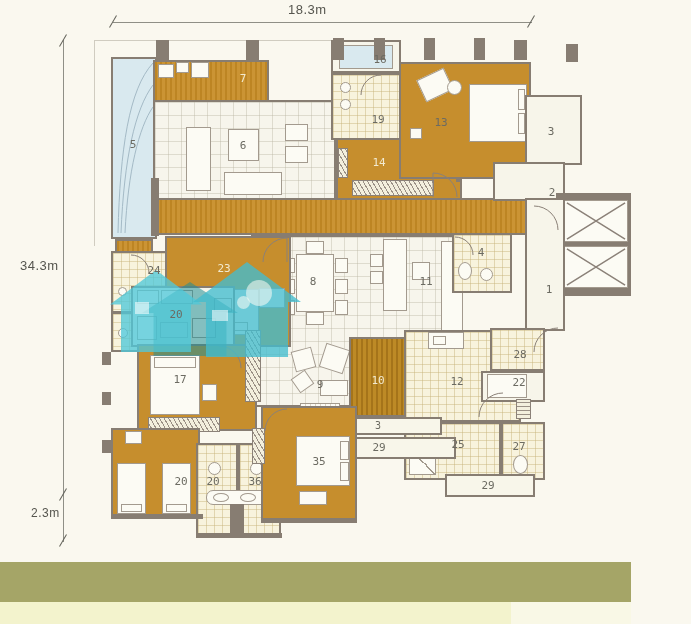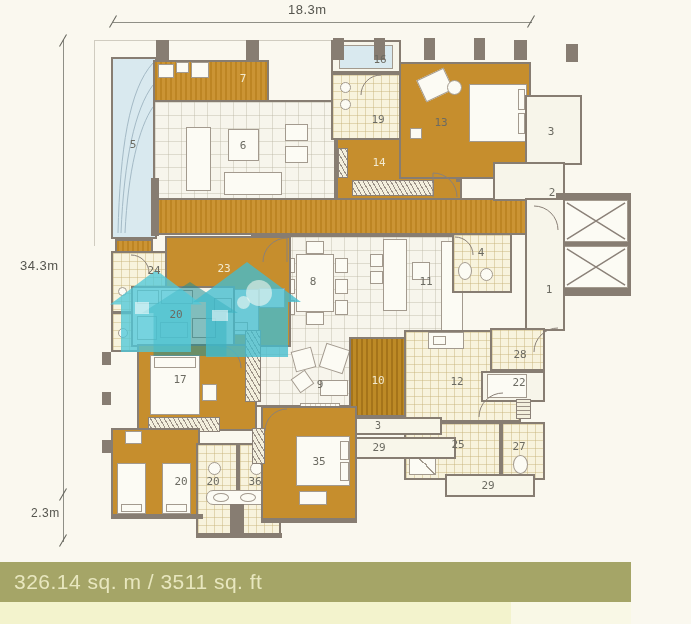--- a/index.html
+++ b/index.html
@@ -305,17 +305,16 @@
 
   <div class="wm house" style="left:142px;top:282px;width:96px;height:74px;background:rgba(32,142,150,.55);"></div>
   <div class="wm house" style="left:110px;top:270px;width:92px;height:82px;background:rgba(80,200,216,.78);"></div>
   <div class="wm house" style="left:193px;top:262px;width:108px;height:95px;background:rgba(66,188,206,.78);"></div>
   <div class="wm" style="left:135px;top:302px;width:14px;height:12px;background:rgba(255,255,255,.55);"></div>
   <div class="wm" style="left:212px;top:310px;width:16px;height:11px;background:rgba(255,255,255,.55);"></div>
   <div class="wm circ" style="position:absolute;left:246px;top:280px;width:26px;height:26px;border-radius:50%;background:rgba(255,253,245,.55);z-index:5;"></div>
   <div class="wm circ" style="position:absolute;left:237px;top:296px;width:13px;height:13px;border-radius:50%;background:rgba(255,253,245,.55);z-index:5;"></div>
 
   <div id="banner">
-    <span class="t2">326.14 sq. m / 3511 sq. ft</span>
   </div>
   <div id="bottomstrip"></div>
 
 </div>
 
 </body></html>

